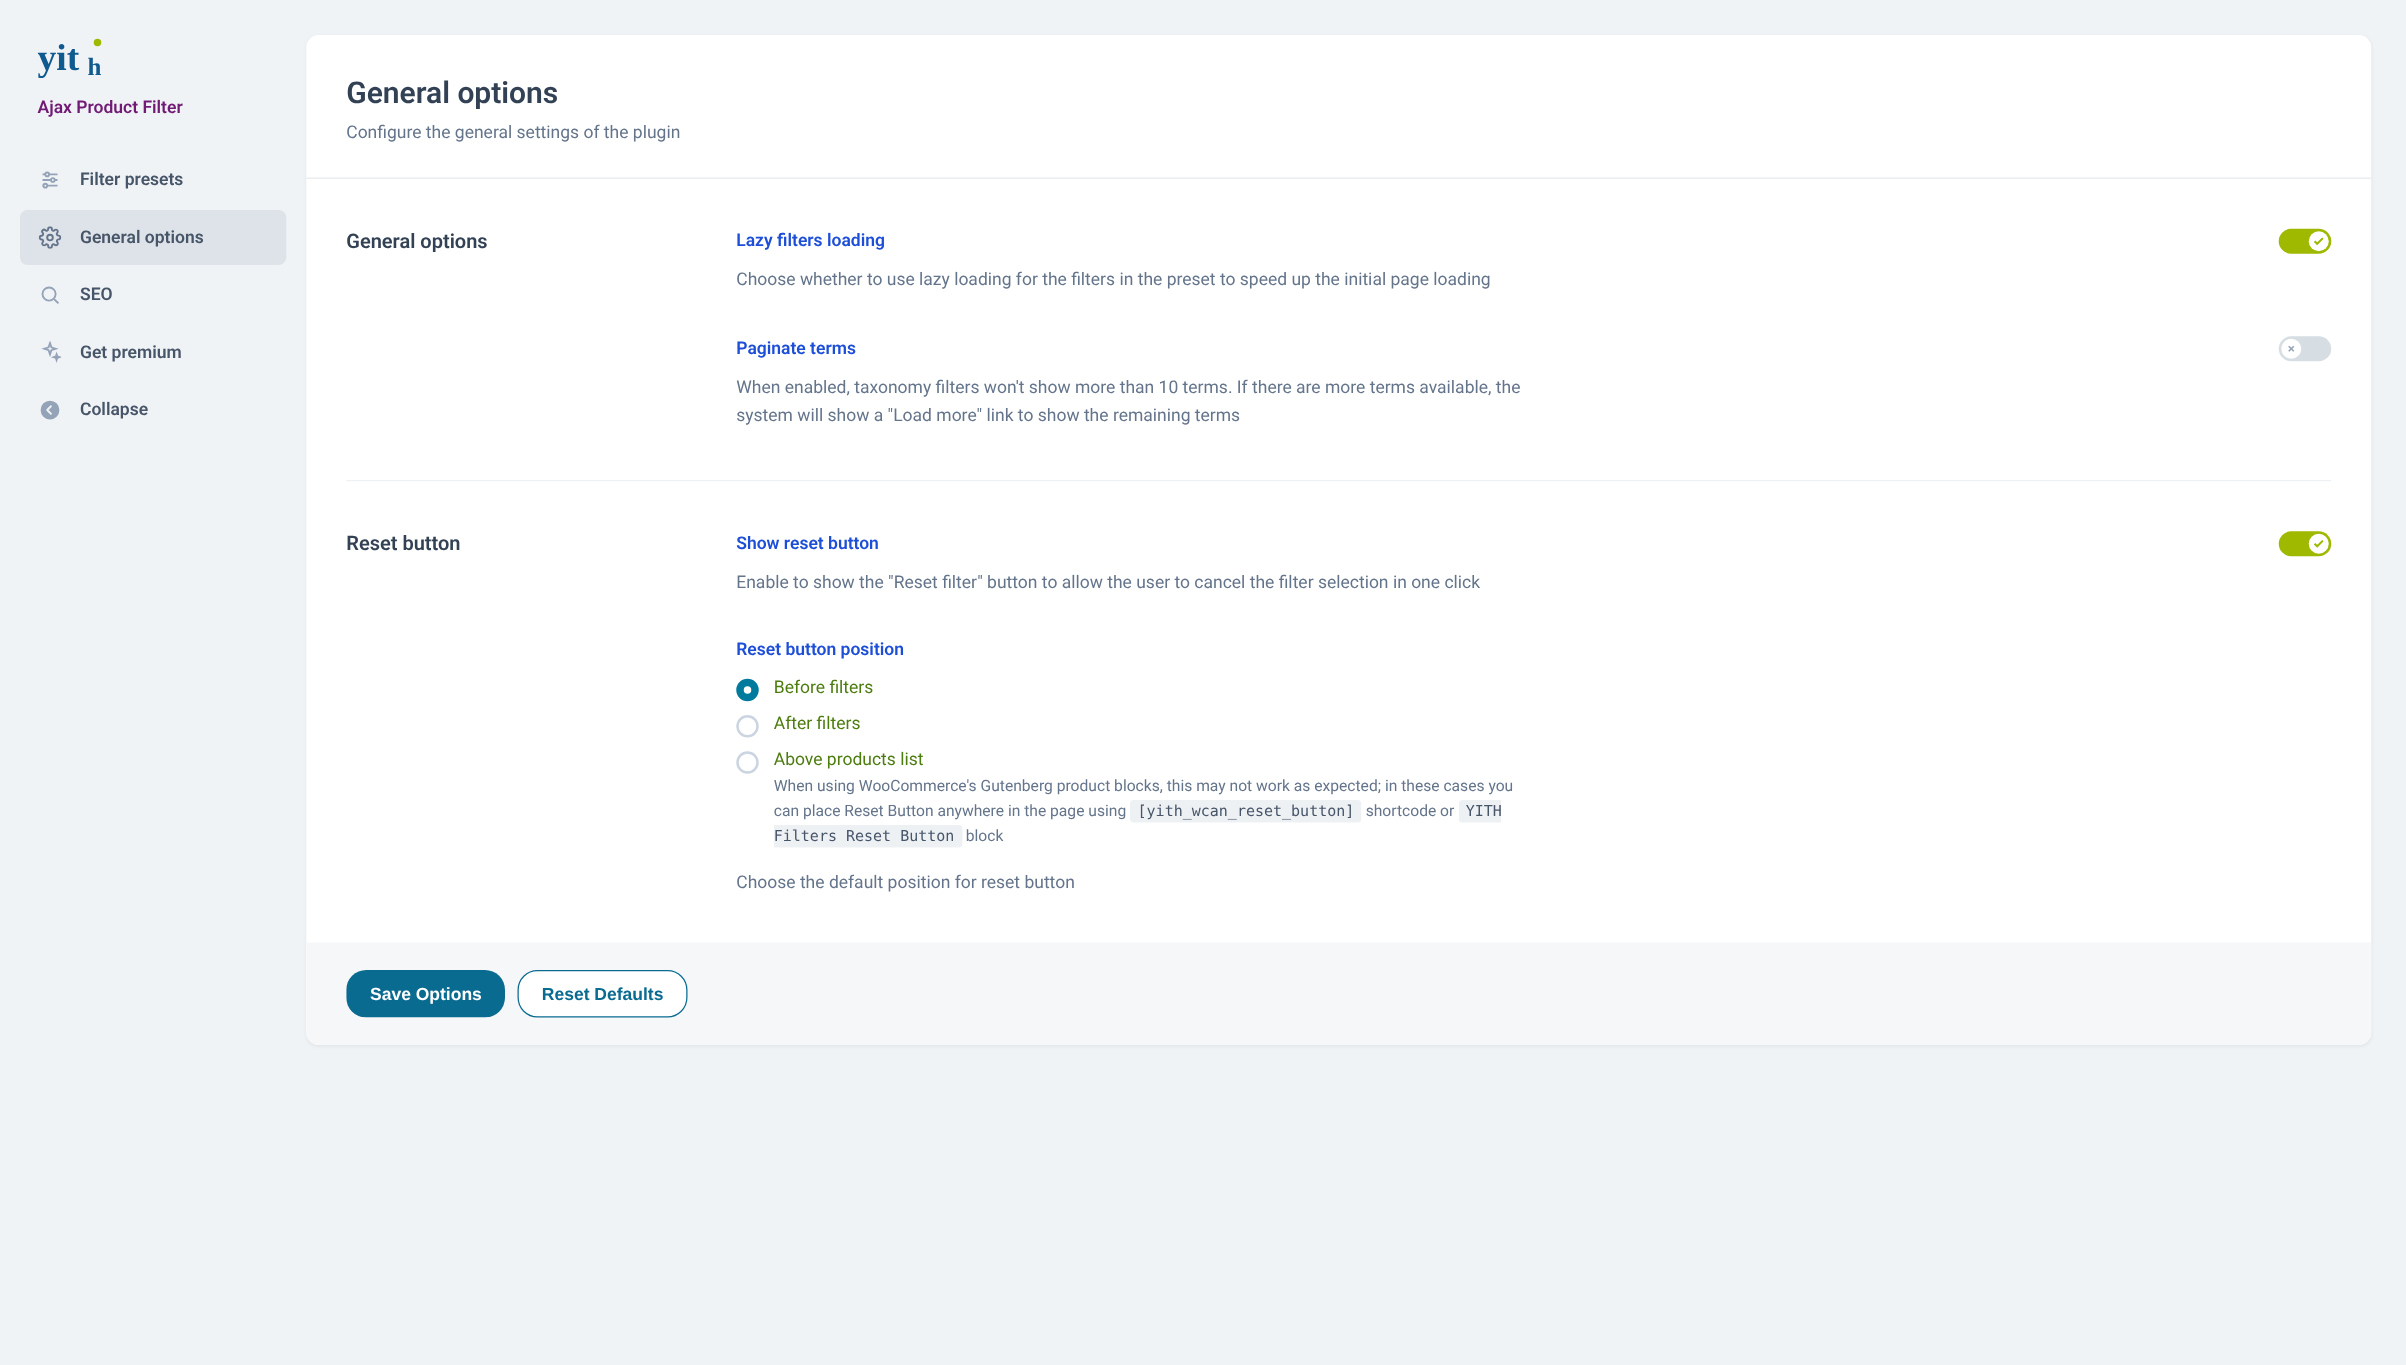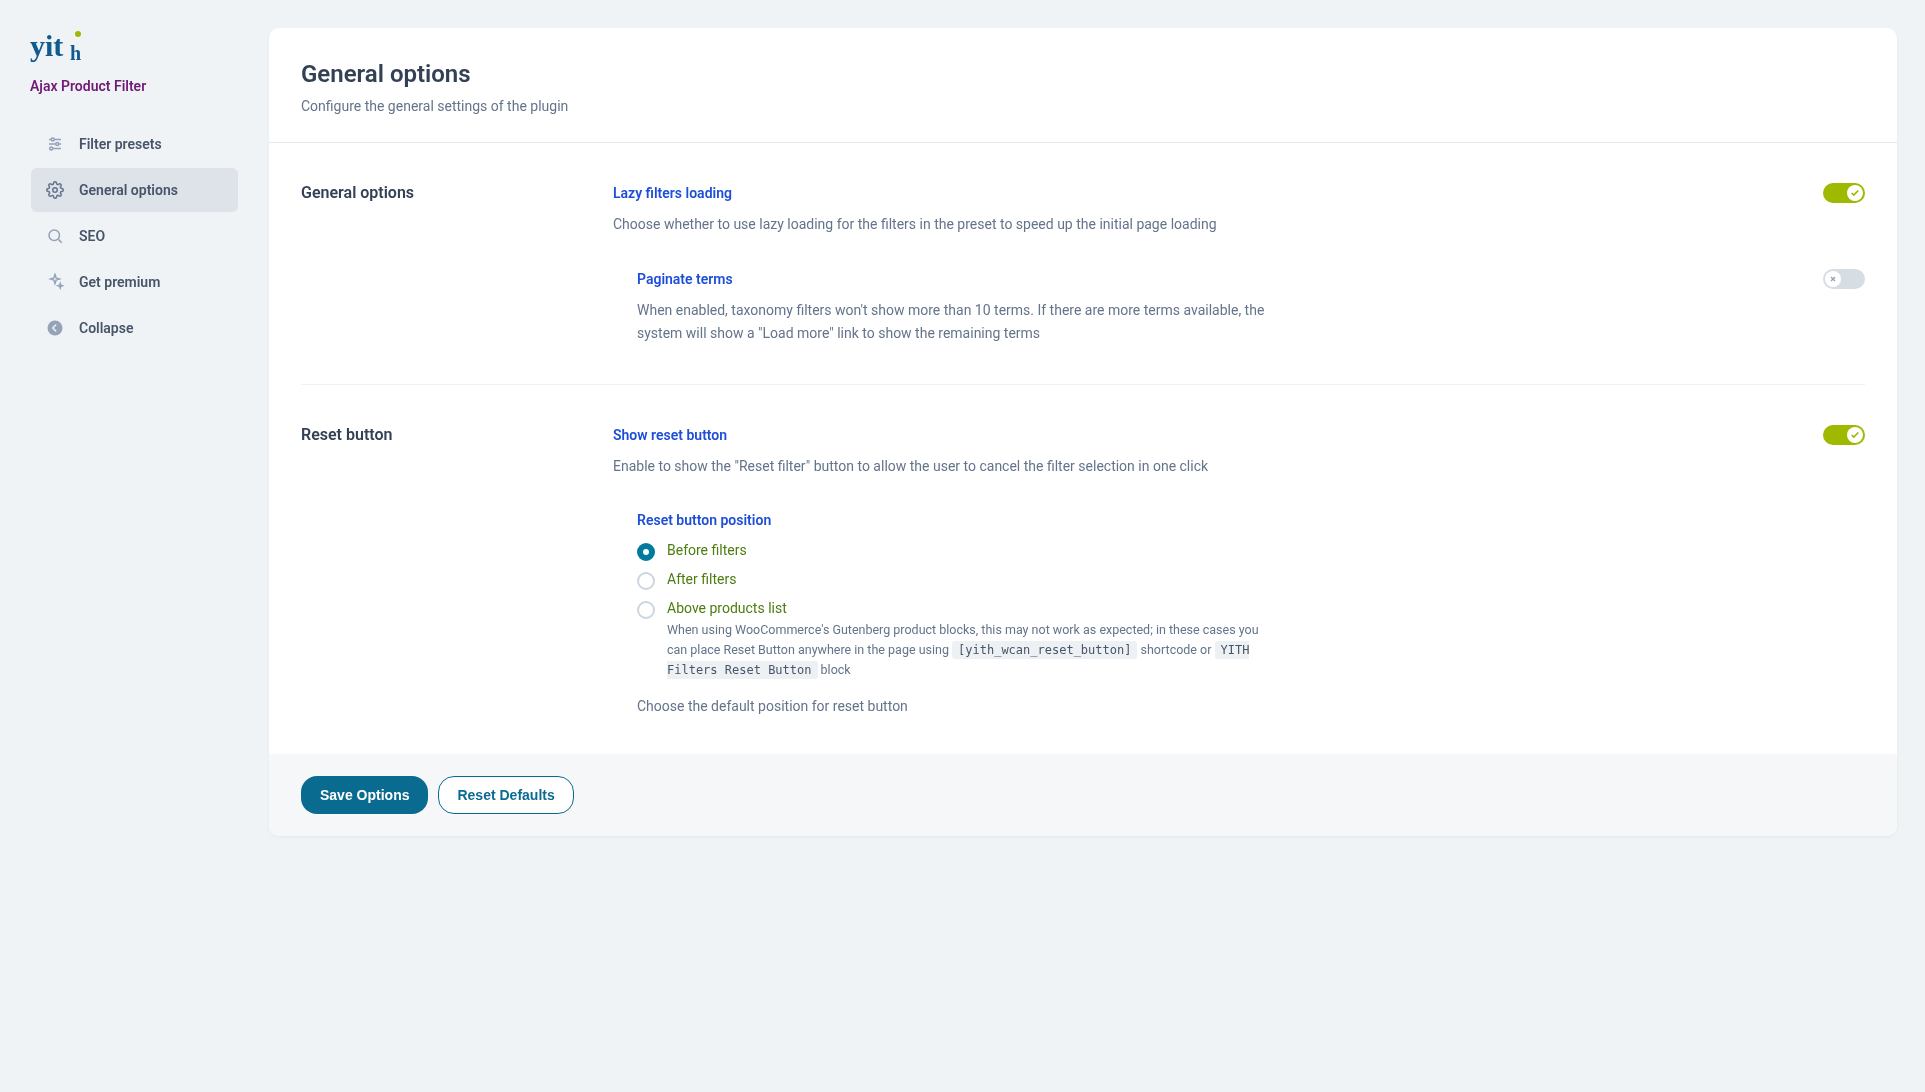--- a/index.html
+++ b/index.html
@@ -6,35 +6,35 @@
 body {
   font-family: -apple-system, BlinkMacSystemFont, "Segoe UI", Roboto, sans-serif;
   background: #f0f3f5;
   color: #475569;
   font-size: 14px;
 }
 .app { display: flex; min-height: 100vh; }
 
 
 .sidebar {
-  width: 269px;
+  width: 245px;
   padding: 28px 0 0 0;
   flex-shrink: 0;
 }
 .logo {
   padding: 0 30px 10px 30px;
 }
 .logo-svg { display: block; }
 .plugin-name {
   padding: 0 30px 20px 30px;
   color: #701a75;
   font-weight: 600;
   font-size: 14px;
 }
-.nav { padding: 8px 31px; }
+.nav { padding: 8px 16px; }
 .nav-item {
   display: flex;
   align-items: center;
   gap: 14px;
   padding: 12px 14px;
   border-radius: 6px;
   color: #475569;
   cursor: pointer;
   font-weight: 600;
   font-size: 14px;
@@ -78,21 +78,21 @@
   width: 312px;
   flex-shrink: 0;
   font-size: 16px;
   font-weight: 600;
   color: #334155;
   padding-top: 0;
 }
 .section-content { flex: 1; }
 
 .field { margin-bottom: 34px; }
-.field:last-child { margin-bottom: 0; margin-left: 24px; }
+.field:last-child { margin-bottom: 0; }
 .field-head {
   display: flex;
   justify-content: space-between;
   align-items: center;
   margin-bottom: 10px;
 }
 .field-title {
   font-weight: 600;
   color: #1d4ed8;
   font-size: 14px;

